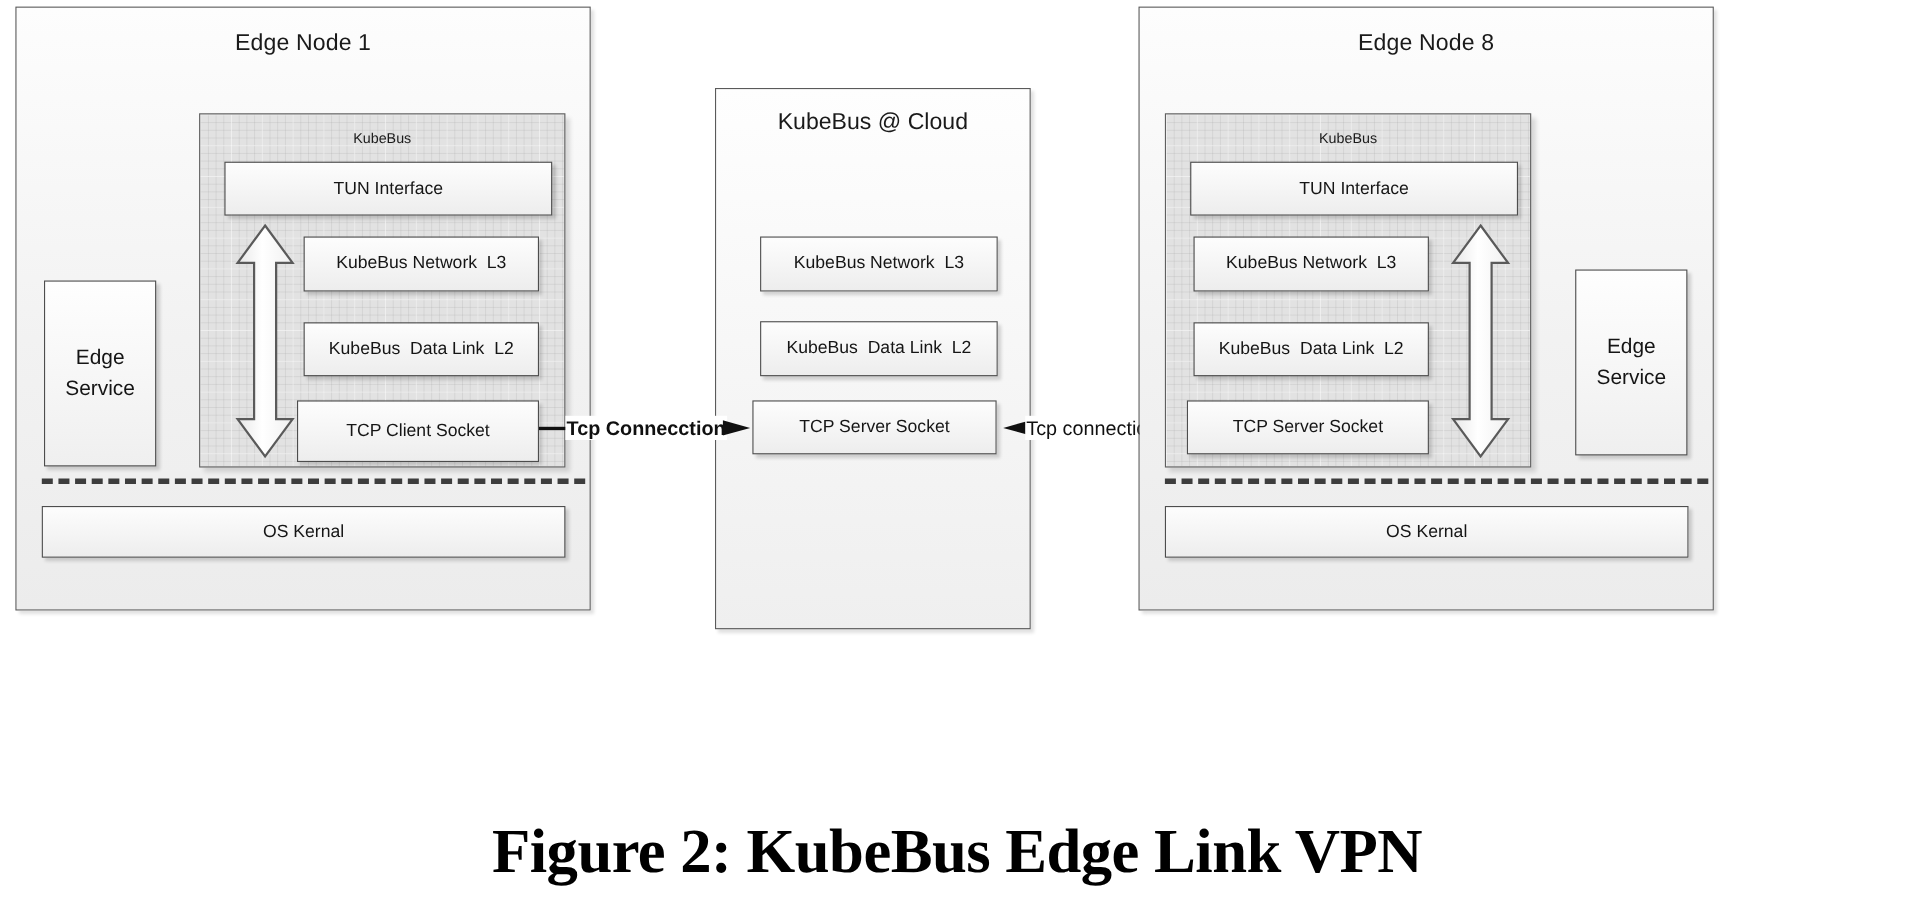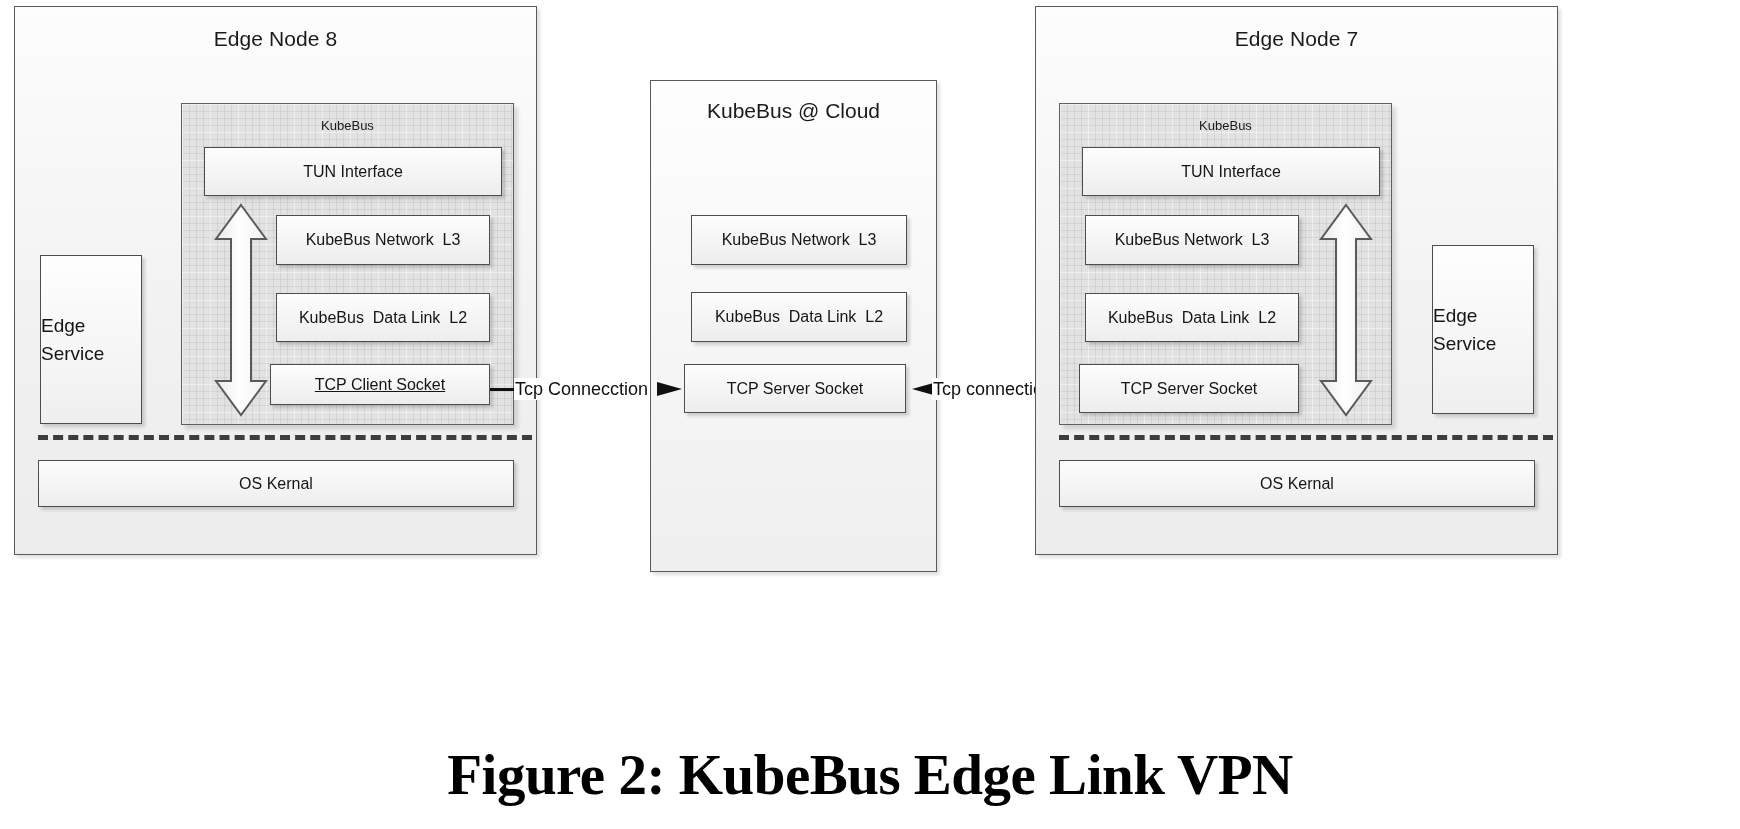--- a/index.html
+++ b/index.html
@@ -94,21 +94,21 @@
     box-shadow: 3px 3px 3px rgba(0,0,0,0.16);
     white-space: pre;
   }
   .edge-service {
     position: absolute;
     border: 1.5px solid #4d4d4d;
     box-sizing: border-box;
     background: linear-gradient(180deg, #fefefe 0%, #f7f7f7 50%, #efefef 100%);
     display: flex;
     flex-direction: column;
-    align-items: flex-start;
+    align-items: center;
     justify-content: center;
     font-size: 19px;
     color: #151515;
     line-height: 1.45;
     box-shadow: 3px 3px 3px rgba(0,0,0,0.16);
   }
 
   
   .dashed-sep {
     position: absolute;
@@ -150,21 +150,21 @@
     color: #000000;
     letter-spacing: -0.5px;
   }
 </style>
 </head>
 <body>
 
 <div class="canvas">
 
   <div class="node-box" style="left:14px; top:6px; width:523px; height:549px;">
-    <div class="node-title">Edge Node 8</div>
+    <div class="node-title">Edge Node 1</div>
   </div>
 
   <div class="edge-service" style="left:40px; top:255px; width:102px; height:169px;">
     <span>Edge</span>
     <span>Service</span>
   </div>
 
   <div class="kubebus-panel" style="left:181px; top:103px; width:333px; height:322px;">
     <div class="kubebus-title">KubeBus</div>
   </div>
@@ -179,54 +179,54 @@
           <stop offset="45%" stop-color="#ffffff"></stop>
           <stop offset="100%" stop-color="#f0f0f0"></stop>
         </linearGradient>
       </defs>
       <polygon points="28,2 53,36 38,36 38,178 53,178 28,212 3,178 18,178 18,36 3,36" fill="url(#arrGrad1)" stroke="#5a5a5a" stroke-width="2"></polygon>
     </svg>
   </div>
 
   <div class="comp-box" style="left:276px; top:215px; width:214px; height:50px;">KubeBus Network  L3</div>
   <div class="comp-box" style="left:276px; top:293px; width:214px; height:49px;">KubeBus  Data Link  L2</div>
-  <div class="comp-box" style="left:270px; top:364px; width:220px; height:41px;text-decoration:underline;">TCP Client Socket</div>
+  <div class="comp-box" style="left:270px; top:364px; width:220px; height:56px;">TCP Client Socket</div>
 
   <div class="dashed-sep" style="left:38px; top:435px; width:494px;"></div>
 
   <div class="comp-box" style="left:38px; top:460px; width:476px; height:47px;">OS Kernal</div>
 
   <div class="cloud-box" style="left:650px; top:80px; width:287px; height:492px;">
     <div class="cloud-title">KubeBus @ Cloud</div>
   </div>
 
   <div class="comp-box" style="left:691px; top:215px; width:216px; height:50px;">KubeBus Network  L3</div>
   <div class="comp-box" style="left:691px; top:292px; width:216px; height:50px;">KubeBus  Data Link  L2</div>
   <div class="comp-box" style="left:684px; top:364px; width:222px; height:49px;">TCP Server Socket</div>
 
   <div class="conn-line" style="left:490px; top:388px; width:28px;"></div>
-  <div class="conn-label" style="left:514px; top:378px;">Tcp Connecction</div>
+  <div class="conn-label" style="left:514px; top:378px;font-weight:bold;">Tcp Connecction</div>
   <div class="arrow-head" style="left:657px; top:378px; width:26px; height:22px;">
     <svg width="26" height="22" viewBox="0 0 26 22">
       <polygon points="0,4 0,18 25,11" fill="#101010"></polygon>
       <rect x="0" y="8" width="6" height="6" fill="#101010"></rect>
     </svg>
   </div>
 
   <div class="arrow-head" style="left:911px; top:378px; width:26px; height:22px;">
     <svg width="26" height="22" viewBox="0 0 26 22">
       <polygon points="26,4 26,18 1,11" fill="#101010"></polygon>
       <rect x="20" y="8" width="6" height="6" fill="#101010"></rect>
     </svg>
   </div>
   <div class="conn-label" style="left:932px; top:378px;">Tcp connection</div>
   <div class="conn-line" style="left:1058px; top:388px; width:28px;"></div>
 
   <div class="node-box" style="left:1035px; top:6px; width:523px; height:549px;">
-    <div class="node-title">Edge Node 7</div>
+    <div class="node-title">Edge Node 8</div>
   </div>
 
   <div class="kubebus-panel" style="left:1059px; top:103px; width:333px; height:322px;">
     <div class="kubebus-title">KubeBus</div>
   </div>
 
   <div class="comp-box" style="left:1082px; top:147px; width:298px; height:49px;">TUN Interface</div>
 
   <div class="comp-box" style="left:1085px; top:215px; width:214px; height:50px;">KubeBus Network  L3</div>
   <div class="comp-box" style="left:1085px; top:293px; width:214px; height:49px;">KubeBus  Data Link  L2</div>

